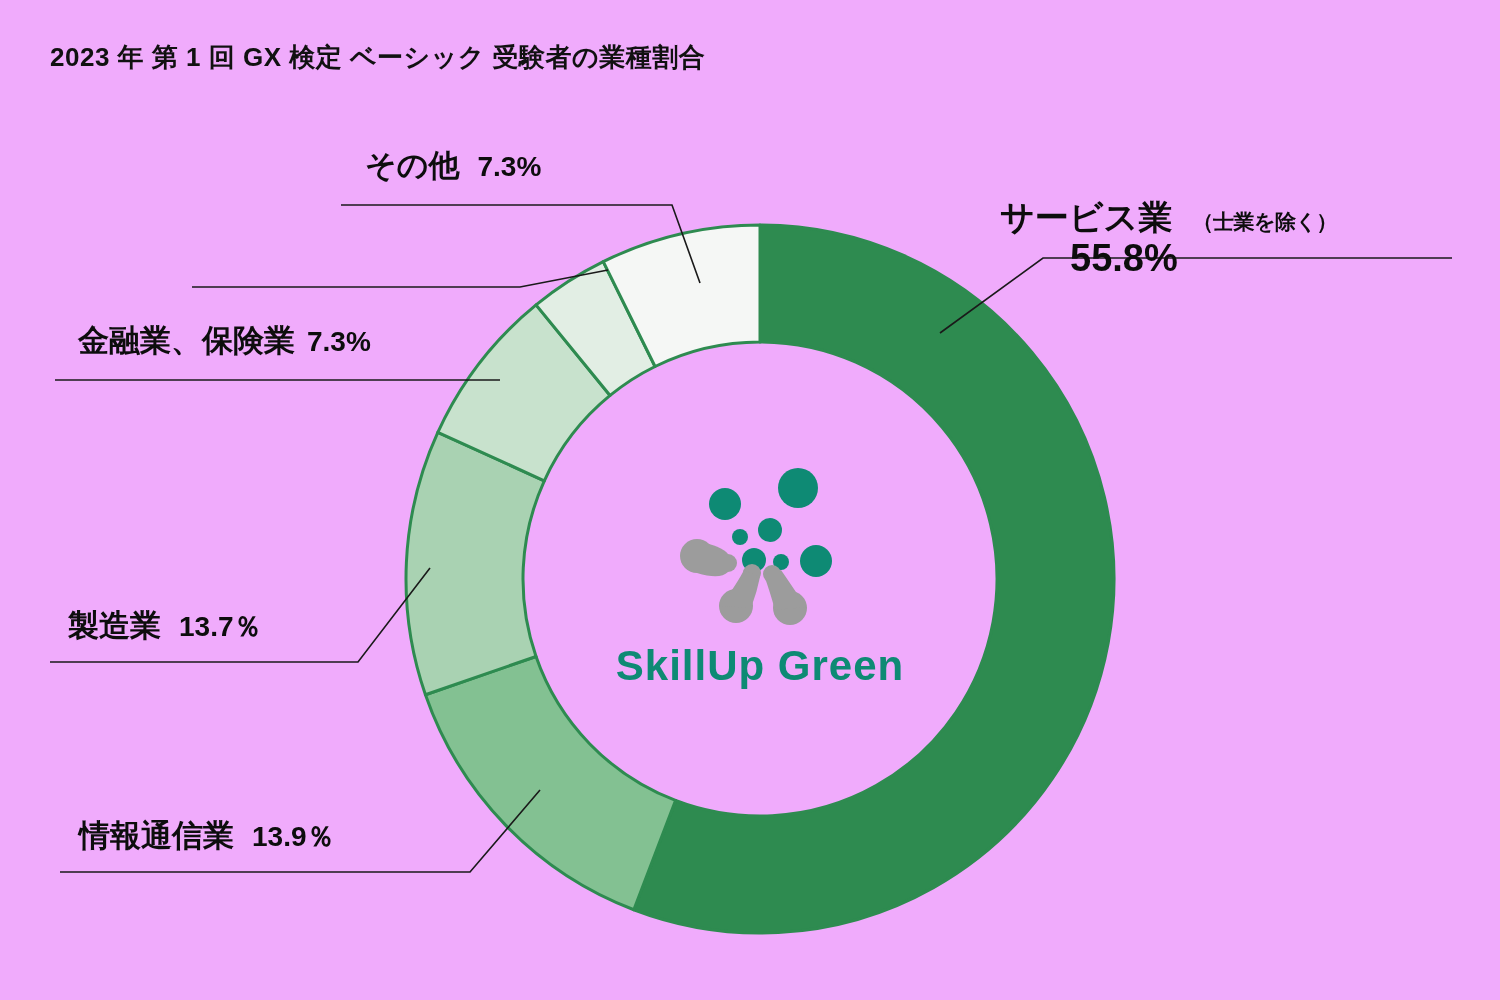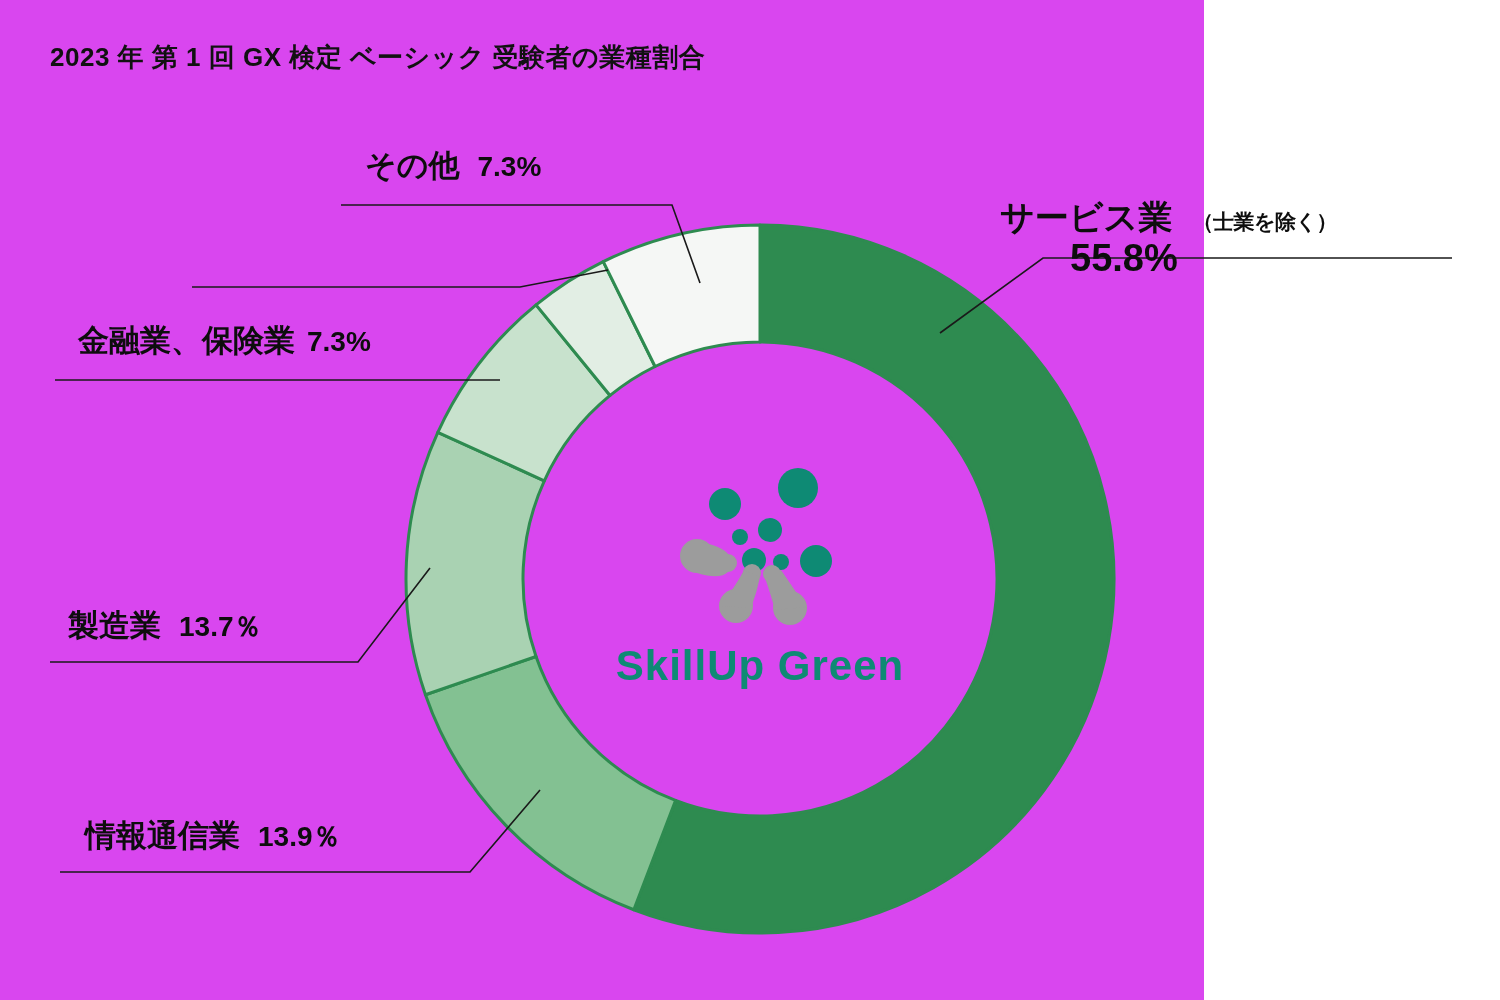--- a/index.html
+++ b/index.html
@@ -5,23 +5,23 @@
   * { box-sizing: border-box; margin: 0; padding: 0; }
   html, body {
     width: 1500px;
     height: 1000px;
     background: #ffffff;
     font-family: "Liberation Sans", "DejaVu Sans", sans-serif;
     overflow: hidden;
   }
   #page {
     position: relative;
-    width: 1204px;
+    width: 1500px;
     height: 1000px;
-    background: #d946ef;
+    background: #f0abfc;
   }
 
   
   #chart-title {
     position: absolute;
     left: 50px;
     top: 40px;
     font-size: 26px;
     font-weight: 700;
     color: #111111;
@@ -60,21 +60,21 @@
   #label-service .line1 .sub { font-size: 21px; letter-spacing: -0.5px; margin-left: 20px; }
   #label-service .line2 {
     font-size: 38px;
     padding-left: 70px;
   }
 
   #label-other   { left: 365px; top: 148px; }
   #label-const   { left: 218px; top: 228px; }
   #label-finance { left: 78px;  top: 323px; }
   #label-manuf   { left: 68px;  top: 608px; }
-  #label-info    { left: 85px;  top: 818px; }
+  #label-info    { left: 79px;  top: 818px; }
 
   .gap-s { display: inline-block; width: 12px; }
   .gap-m { display: inline-block; width: 18px; }
 
   
   #logo-wordmark {
     position: absolute;
     left: 0; top: 0;
     width: 1500px;
     text-align: center;

